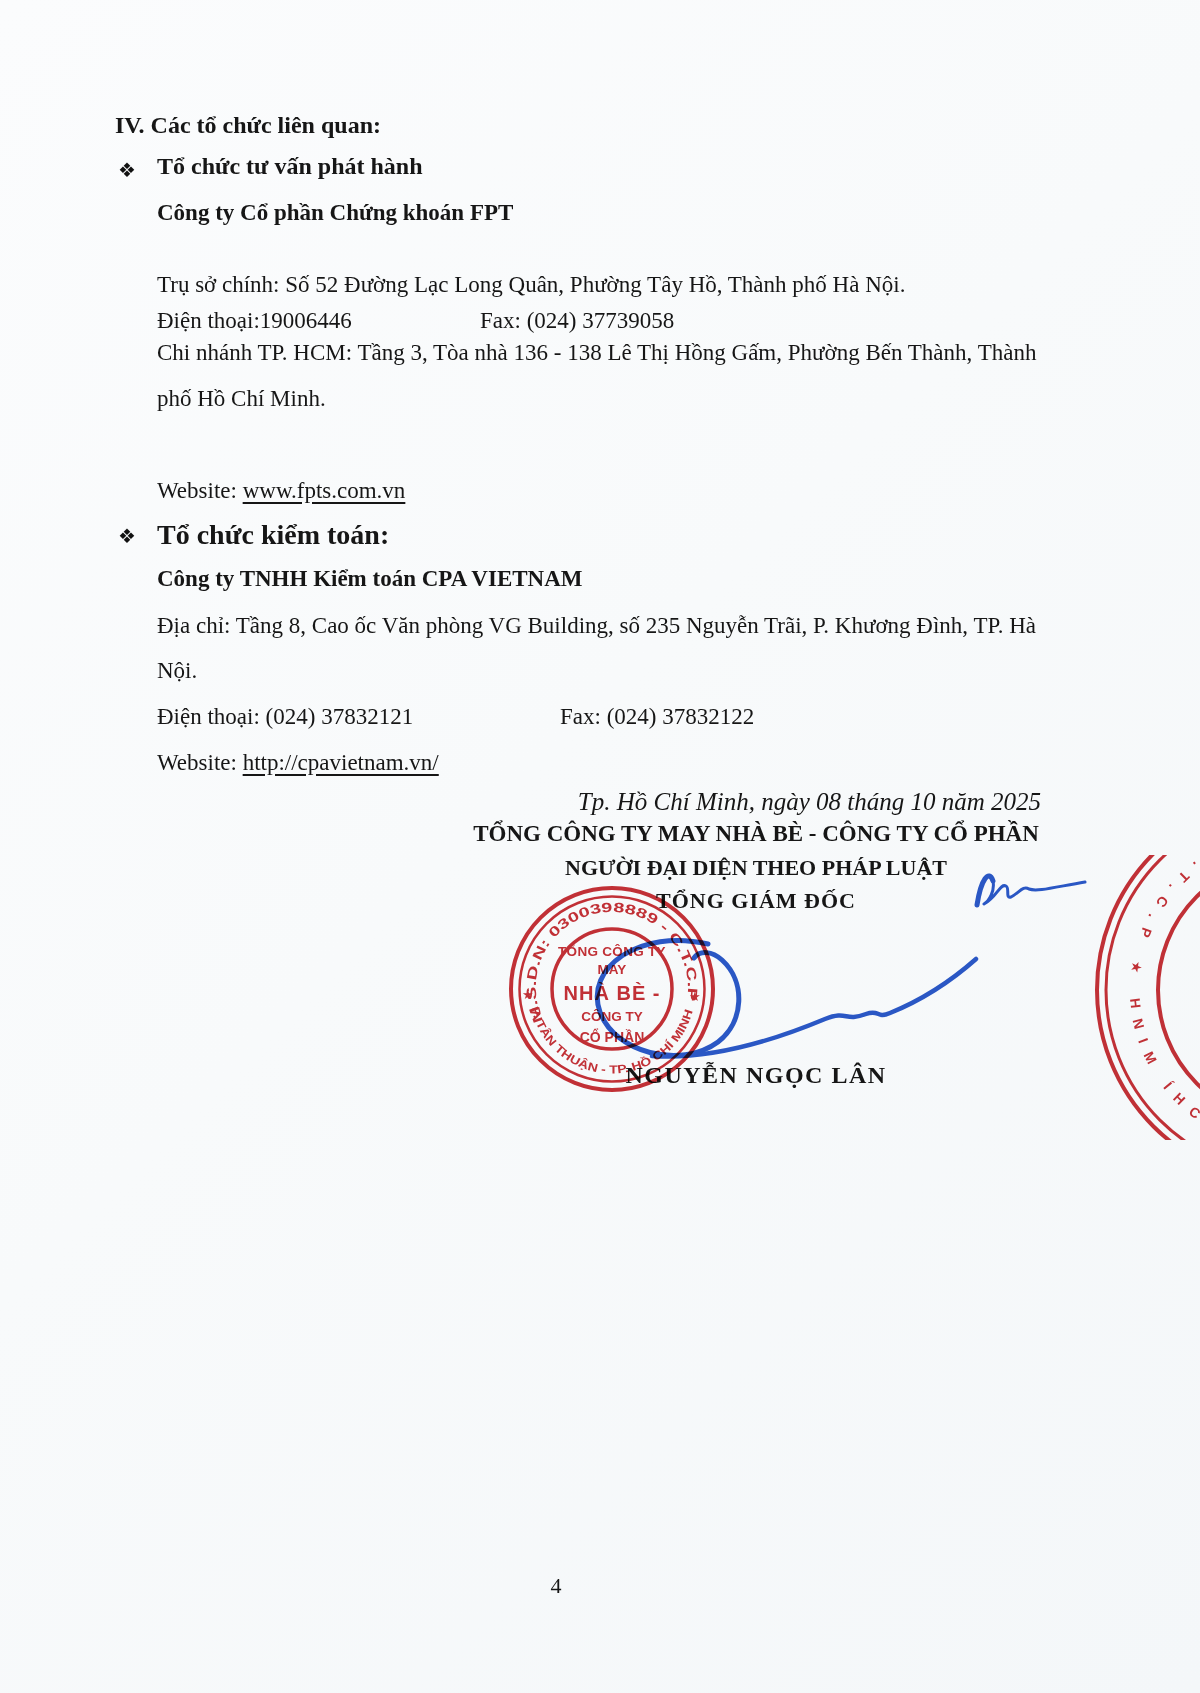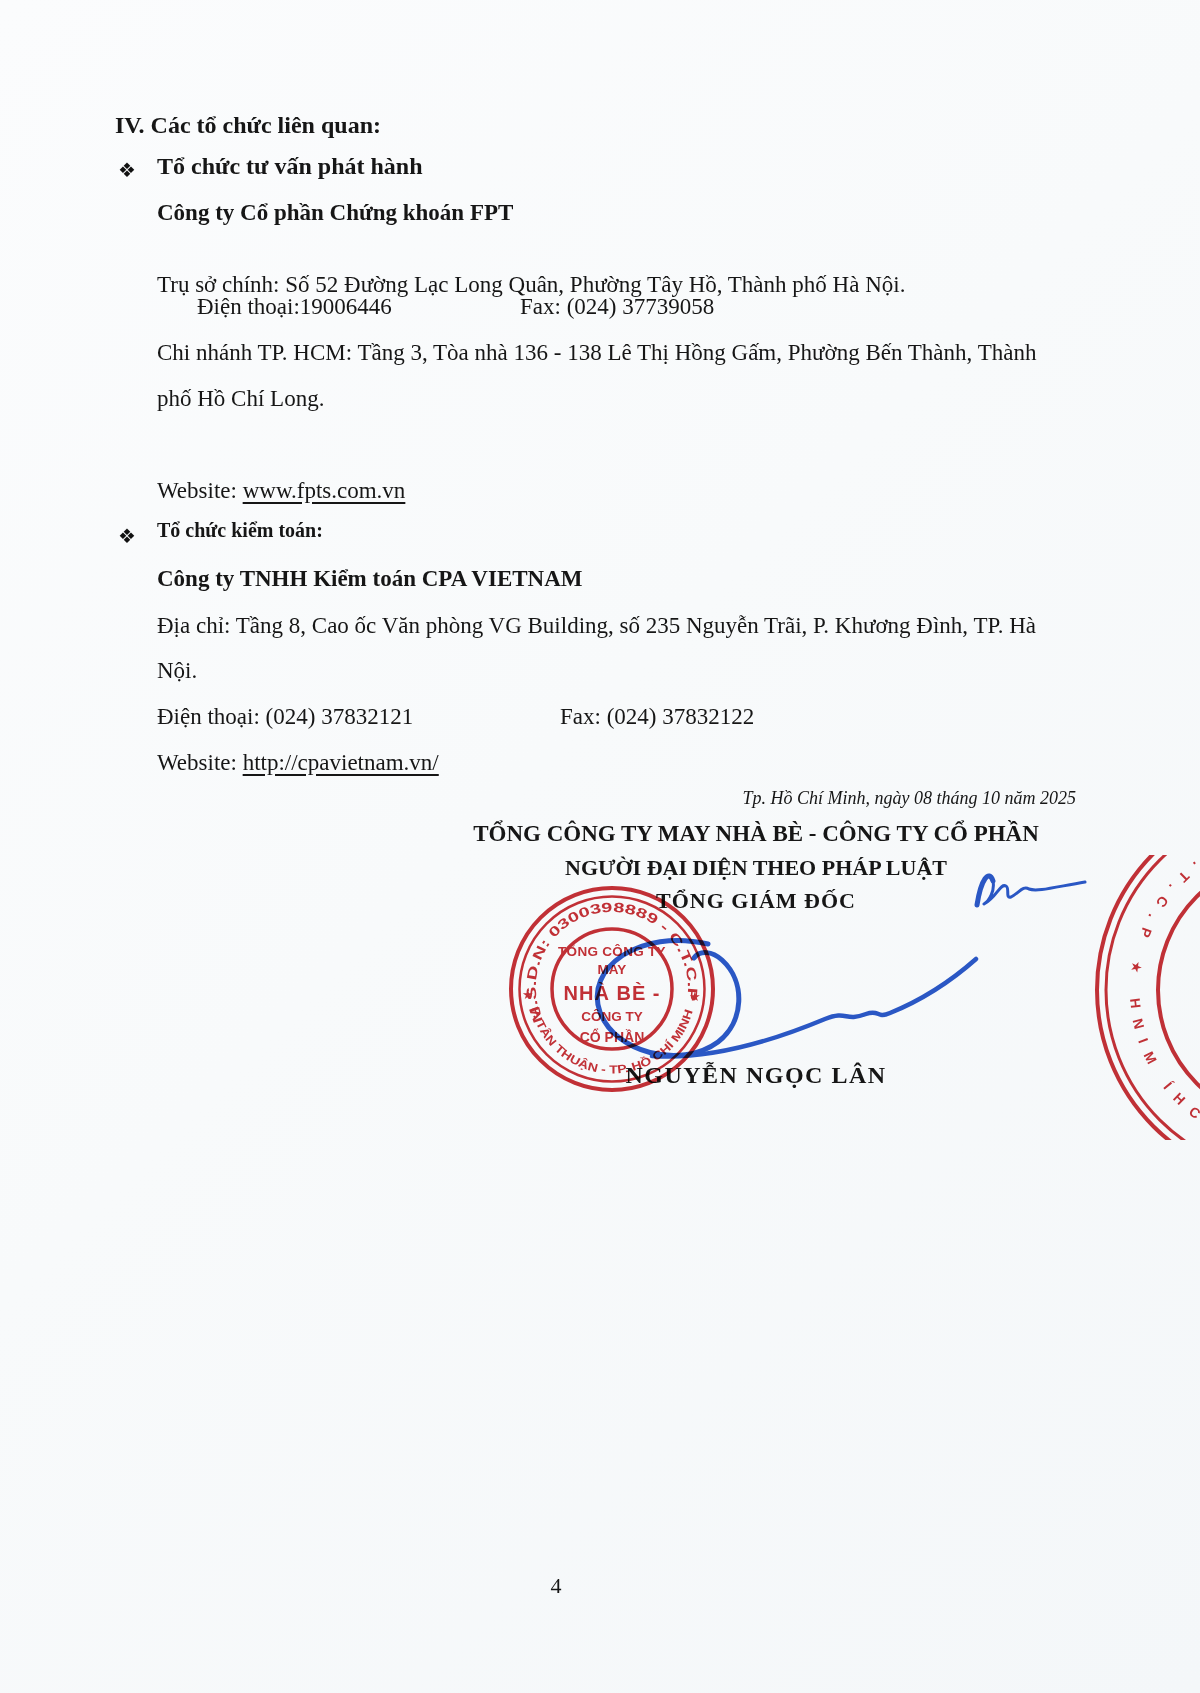--- a/index.html
+++ b/index.html
@@ -41,53 +41,53 @@
 
   <div class="line b" style="left:115px;top:112px;font-size:24px;">IV. Các tổ chức liên quan:</div>
 
   <span class="bullet-glyph" style="left:118px;top:158px;">❖</span>
   <div class="line b" style="left:157px;top:153px;font-size:24px;">Tổ chức tư vấn phát hành</div>
 
   <div class="line b" style="left:157px;top:200px;">Công ty Cổ phần Chứng khoán FPT</div>
 
   <div class="line" style="left:157px;top:248px;margin-top:24px;">Trụ sở chính: Số 52 Đường Lạc Long Quân, Phường Tây Hồ, Thành phố Hà Nội.</div>
 
-  <div class="line" style="left:157px;top:294px;width:900px;margin-left:40px;">
+  <div class="line" style="left:157px;top:308px;width:900px;">
     <span>Điện thoại:19006446</span>
     <span class="fax" style="left:323px;">Fax: (024) 37739058</span>
   </div>
 
   <div class="line" style="left:157px;top:340px;">Chi nhánh TP. HCM: Tầng 3, Tòa nhà 136 - 138 Lê Thị Hồng Gấm, Phường Bến Thành, Thành</div>
-  <div class="line" style="left:157px;top:386px;">phố Hồ Chí Long.</div>
+  <div class="line" style="left:157px;top:386px;">phố Hồ Chí Minh.</div>
 
 
   <div class="line" style="left:157px;top:478px;">
     <span>Website: </span>
     <span class="underlink">www.fpts.com.vn</span>
   </div>
 
   <span class="bullet-glyph" style="left:118px;top:524px;">❖</span>
-  <div class="line b" style="left:157px;top:519px;font-size:20px;">Tổ chức kiểm toán:</div>
+  <div class="line b" style="left:157px;top:519px;font-size:28px;">Tổ chức kiểm toán:</div>
 
   <div class="line b" style="left:157px;top:566px;">Công ty TNHH Kiểm toán CPA VIETNAM</div>
 
   <div class="line" style="left:157px;top:613px;">Địa chỉ: Tầng 8, Cao ốc Văn phòng VG Building, số 235 Nguyễn Trãi, P. Khương Đình, TP. Hà</div>
   <div class="line" style="left:157px;top:658px;">Nội.</div>
 
   <div class="line" style="left:157px;top:704px;width:900px;">
     <span>Điện thoại: (024) 37832121</span>
     <span class="fax" style="left:395px;margin-left:8px;">Fax: (024) 37832122</span>
   </div>
 
   <div class="line" style="left:157px;top:750px;">
     <span>Website: </span>
     <span class="underlink">http://cpavietnam.vn/</span>
   </div>
 
-  <div class="line it right" style="left:600px;top:788px;width:476px;font-size:18px;">Tp. Hồ Chí Minh, ngày 08 tháng 10 năm 2025</div>
+  <div class="line it right" style="left:565px;top:788px;width:476px;font-size:25px;">Tp. Hồ Chí Minh, ngày 08 tháng 10 năm 2025</div>
 
   <div class="line b center" style="left:406px;top:821px;width:700px;font-size:23px;">TỔNG CÔNG TY MAY NHÀ BÈ - CÔNG TY CỔ PHẦN</div>
 
   <div class="line b center" style="left:406px;top:855px;width:700px;font-size:22px;">NGƯỜI ĐẠI DIỆN THEO PHÁP LUẬT</div>
 
   <div class="line b center" style="left:406px;top:888px;width:700px;font-size:22px;letter-spacing:1px;">TỔNG GIÁM ĐỐC</div>
 
   <div class="line b center" style="left:406px;top:1062px;width:700px;font-size:24px;letter-spacing:1.5px;">NGUYỄN NGỌC LÂN</div>
 
   <svg class="stamp-svg" style="left:502px;top:879px;" width="220" height="220" viewBox="0 0 220 220">

